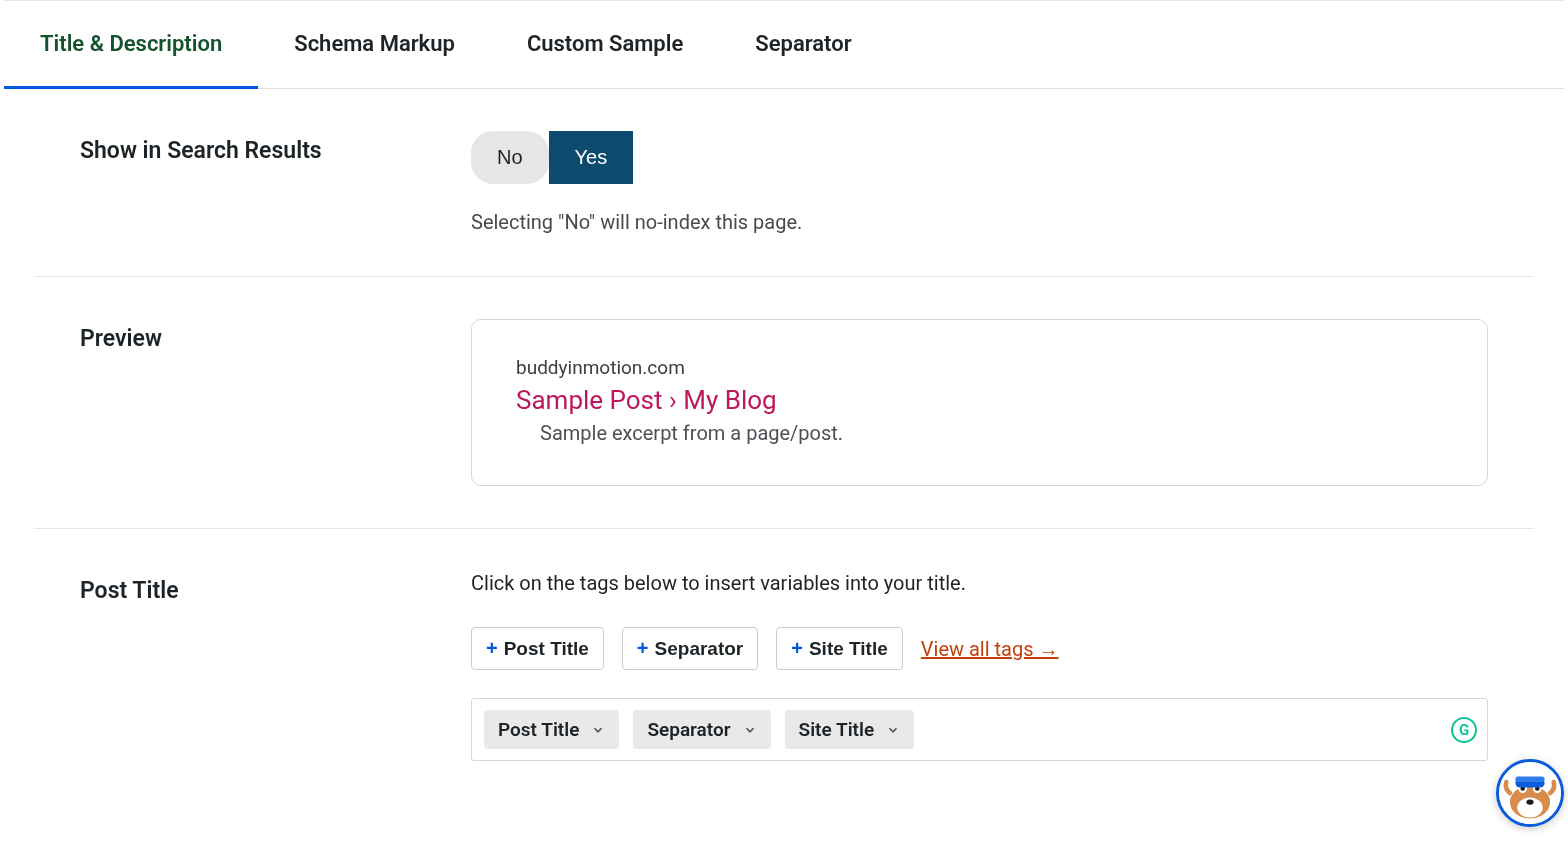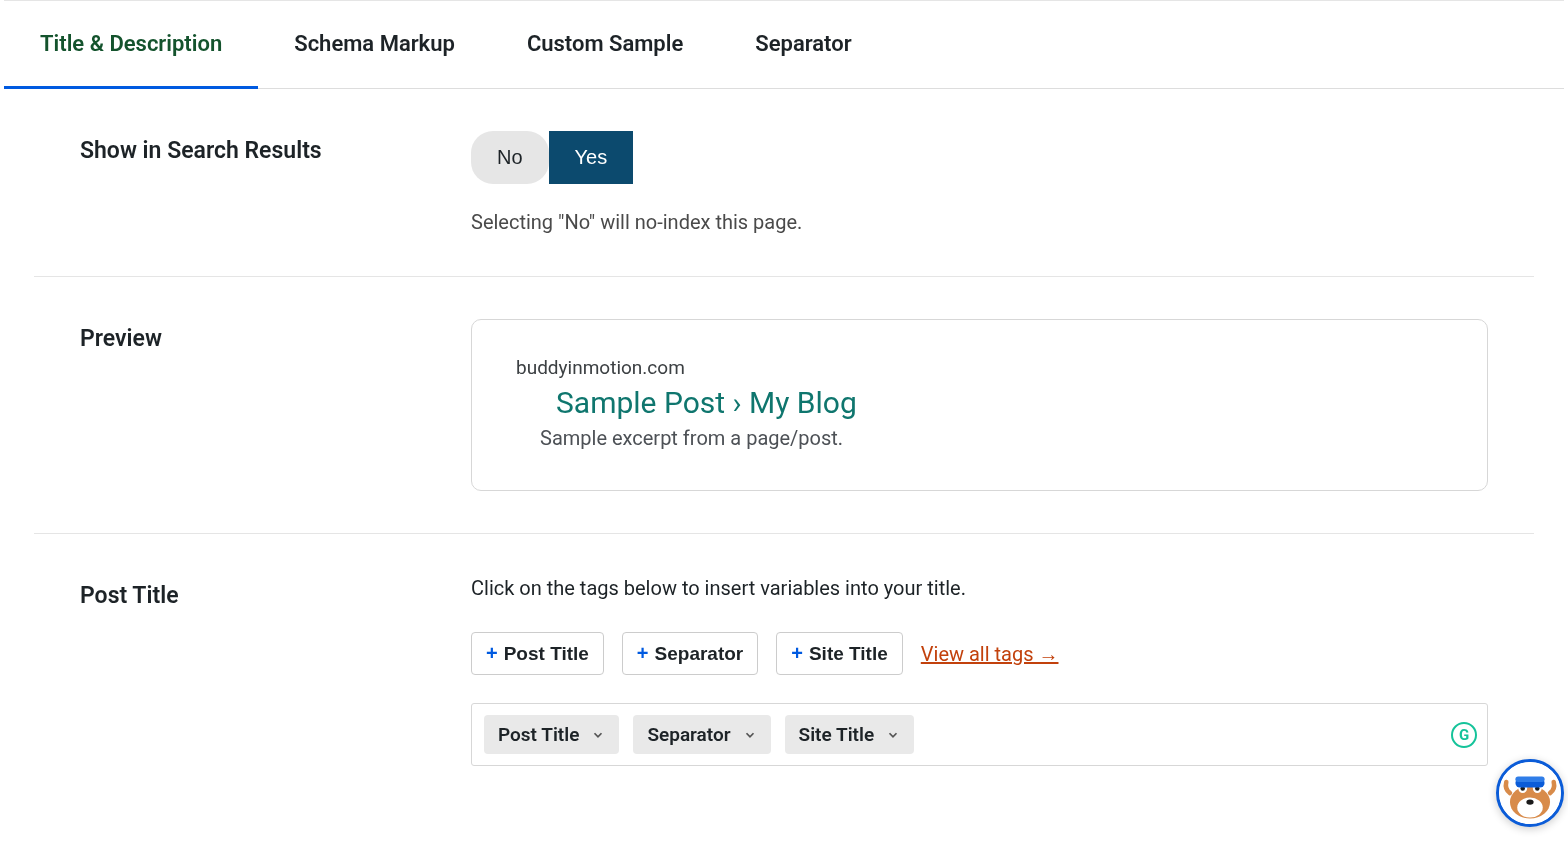--- a/index.html
+++ b/index.html
@@ -80,25 +80,24 @@
     border: 1px solid #d7d7d7;
     border-radius: 10px;
     padding: 36px 44px 40px 44px;
   }
   .preview-url {
     font-size: 19px;
     color: #3c4043;
     margin-bottom: 6px;
   }
   .preview-title {
-    font-size: 30px;
-    color: #0f766e;
+    font-size: 26px;
+    color: #be185d;
     margin-bottom: 6px;
     font-weight: 400;
-    margin-left: 40px;
   }
   .preview-desc {
     font-size: 20px;
     color: #4d5156;
     margin-left: 24px;
   }
   .post-title-hint {
     font-size: 20px;
     color: #1d2327;
     margin-bottom: 32px;

